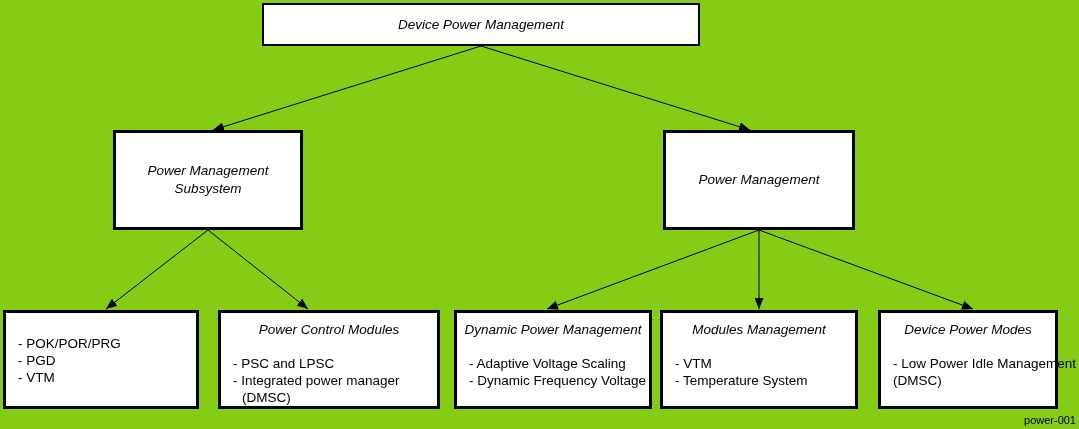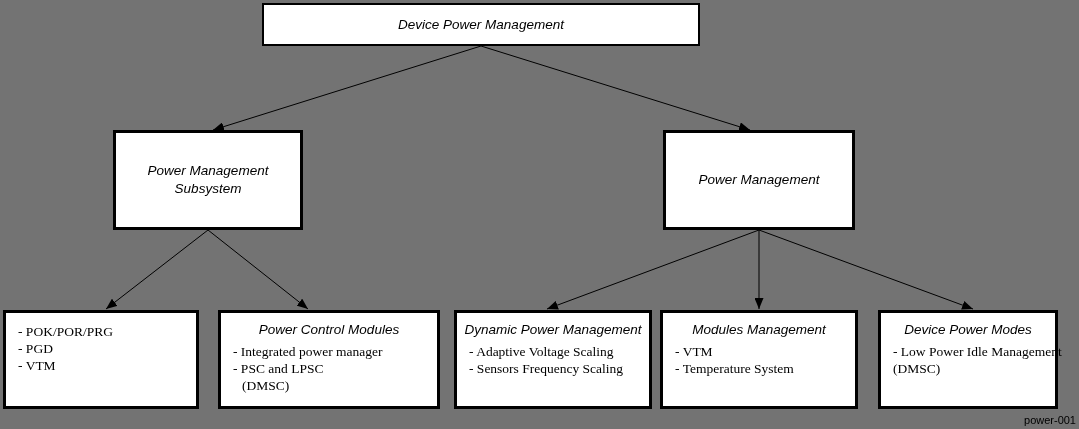--- a/index.html
+++ b/index.html
@@ -4,21 +4,21 @@
 <style>
   html, body {
     margin: 0;
     padding: 0;
     background: #ffffff;
   }
   .canvas {
     position: relative;
     width: 1079px;
     height: 429px;
-    background: #737373;
+    background: #84cc16;
     font-family: "Liberation Sans", sans-serif;
     color: #000000;
     overflow: hidden;
   }
   .edges-layer {
     position: absolute;
     left: 0;
     top: 0;
     width: 1079px;
     height: 429px;
@@ -56,23 +56,22 @@
     font-style: italic;
     font-size: 13.5px;
     line-height: 18px;
     text-align: center;
     white-space: nowrap;
   }
   .leaf .node-title {
     margin-top: 2px;
   }
   .items {
-    margin-top: 4px;
+    margin-top: 16px;
     padding-left: 6px;
-    font-family: Liberation Serif, serif;
   }
   .item-line {
     font-size: 13.5px;
     line-height: 17px;
     white-space: nowrap;
   }
   .item-line.indent {
     padding-left: 9px;
   }
   .footer-label {
@@ -120,31 +119,31 @@
     <div class="items">
       <div class="item-line">- POK/POR/PRG</div>
       <div class="item-line">- PGD</div>
       <div class="item-line">- VTM</div>
     </div>
   </div>
 
   <div class="box leaf pcm">
     <div class="node-title">Power Control Modules</div>
     <div class="items">
+      <div class="item-line">- PSC and LPSC</div>
       <div class="item-line">- Integrated power manager</div>
-      <div class="item-line">- PSC and LPSC</div>
       <div class="item-line indent">(DMSC)</div>
     </div>
   </div>
 
   <div class="box leaf dpm">
     <div class="node-title">Dynamic Power Management</div>
     <div class="items">
       <div class="item-line">- Adaptive Voltage Scaling</div>
-      <div class="item-line">- Sensors Frequency Scaling</div>
+      <div class="item-line">- Dynamic Frequency Voltage</div>
     </div>
   </div>
 
   <div class="box leaf tm">
     <div class="node-title">Modules Management</div>
     <div class="items">
       <div class="item-line">- VTM</div>
       <div class="item-line">- Temperature System</div>
     </div>
   </div>

